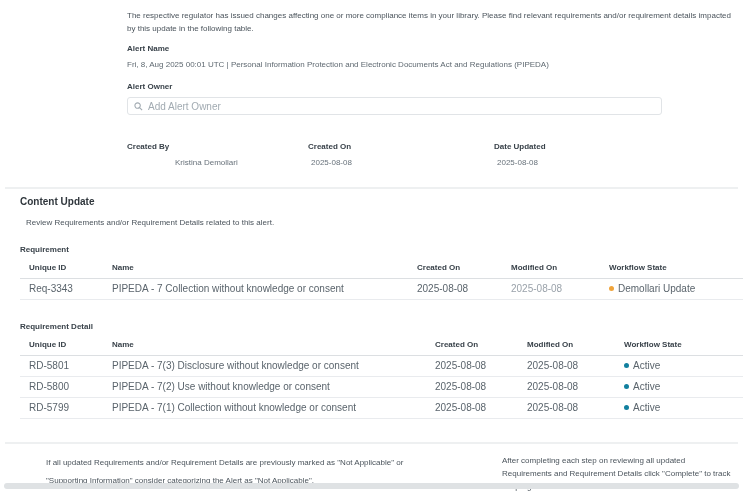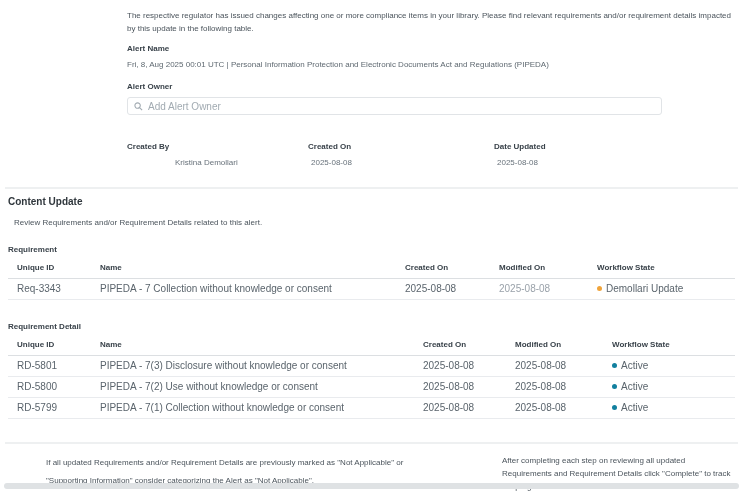--- a/index.html
+++ b/index.html
@@ -28,21 +28,21 @@
     font-size: 10px; color: #4b545c; background: transparent; height: 14px;
   }
   .owner-input::placeholder { color: #a2abb2; }
   .meta-row { margin-top: 27px; display: flex; }
   .meta-col-1 { width: 181px; }
   .meta-col-2 { width: 186px; }
   .meta-label { font-weight: bold; color: #39424a; }
   .meta-value { margin-top: 7px; color: #68727b; padding-left: 48px; }
   .meta-col-2 .meta-value, .meta-col-3 .meta-value { padding-left: 3px; }
   .divider { margin: 20px 5px 0 5px; border-top: 2px solid #eef0f1; }
-  .content-section { padding: 0 8px; }
+  .content-section { padding: 0 20px; }
   .section-title { margin-top: 7px; font-size: 10px; font-weight: bold; color: #2f363c; }
   .section-desc { margin-top: 11px; margin-left: 6px; color: #4b545c; }
   .table-label { margin-top: 18px; font-weight: bold; color: #39424a; }
   table { width: 727px; border-collapse: collapse; table-layout: fixed; margin-top: 4px; }
   th {
     text-align: left; font-weight: bold; color: #39424a; font-size: 8px;
     padding: 5px 0 6px 0; border-bottom: 1px solid #dcdfe2;
   }
   td { color: #5a646c; font-size: 10px; padding: 4px 0 5px 0; border-bottom: 1px solid #e9ebee; }
   th.first, td.first { padding-left: 9px; }

